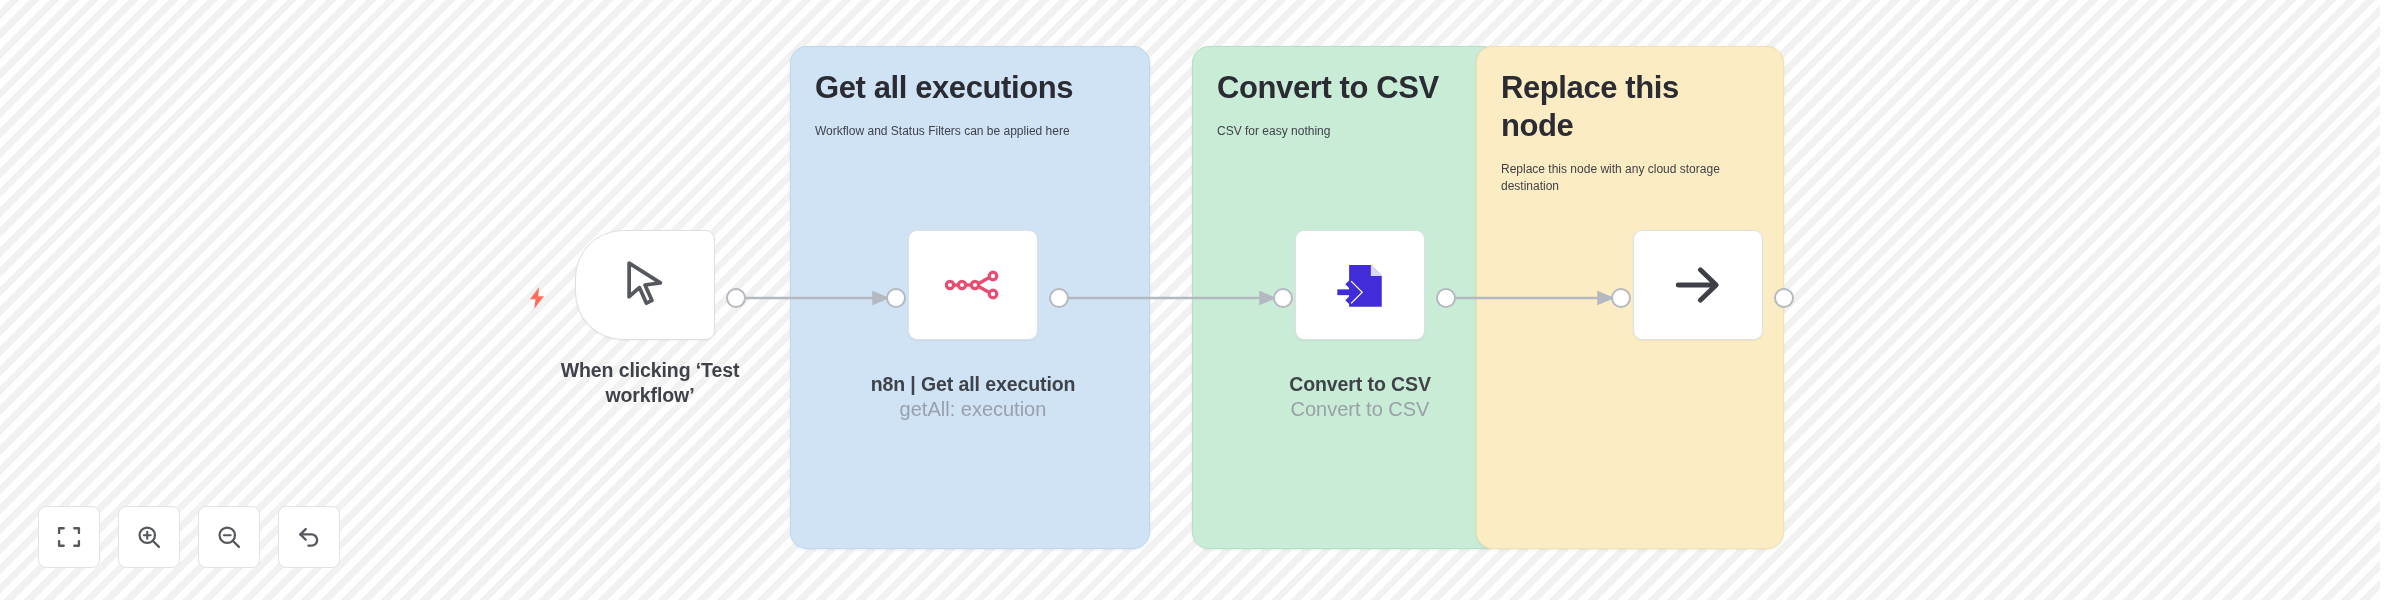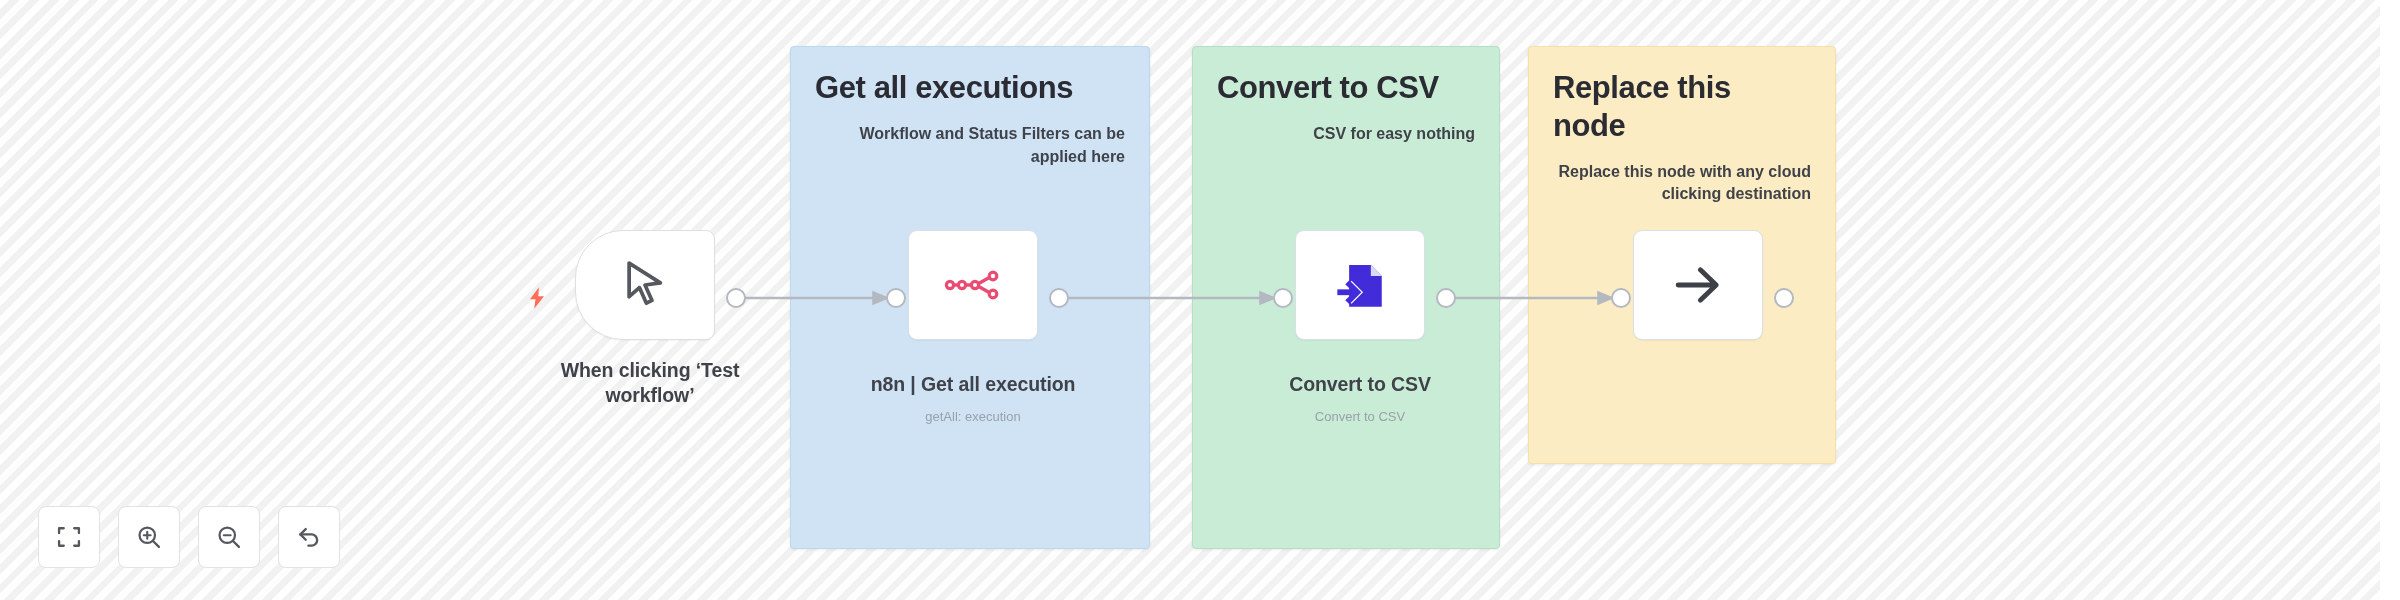--- a/index.html
+++ b/index.html
@@ -22,38 +22,37 @@
         rgba(255,255,255,0.85) 0px,
         rgba(255,255,255,0.85) 7px,
         rgba(240,240,240,0.85) 7px,
         rgba(240,240,240,0.85) 14px
     );
   }
 
   
   .sticky {
     position: absolute;
-    border-radius: 4px;
+    border-radius: 17px;
     padding: 22px 24px 0 24px;
     box-shadow: 0 1px 3px rgba(0,0,0,0.07);
   }
   .sticky-title {
     font-size: 31px;
     font-weight: 700;
     letter-spacing: -0.4px;
     color: #2b2b33;
     line-height: 1.22;
     margin-bottom: 16px;
   }
   .sticky-sub {
-    font-size: 16px;
-    font-weight: 700;
+    font-size: 12px;
+    font-weight: 400;
     color: #40424a;
     line-height: 1.42;
-    text-align: right;
   }
 
   
   #wires {
     position: absolute;
     left: 0; top: 0;
     width: 2400px; height: 600px;
     pointer-events: none;
   }
 
@@ -88,24 +87,24 @@
     position: absolute;
     text-align: center;
     font-size: 19.5px;
     font-weight: 700;
     color: #40424a;
     line-height: 1.28;
     letter-spacing: -0.1px;
   }
   .caption .sub {
     display: block;
-    font-size: 13px;
+    font-size: 20px;
     font-weight: 400;
     color: #9aa0aa;
-    margin-top: 12px;
+    margin-top: 0;
     letter-spacing: 0;
   }
 
   
   .bolt {
     position: absolute;
     width: 26px;
     height: 30px;
     color: #ff6d5a;
   }
@@ -147,23 +146,23 @@
   <div class="sticky" style="left:790px; top:46px; width:360px; height:503px; background:#cfe3f5; border:1px solid #bcd7ee;">
     <div class="sticky-title">Get all executions</div>
     <div class="sticky-sub">Workflow and Status Filters can be applied here</div>
   </div>
 
   <div class="sticky" style="left:1192px; top:46px; width:308px; height:503px; background:#c9ecd6; border:1px solid #b2e0c3;">
     <div class="sticky-title">Convert to CSV</div>
     <div class="sticky-sub">CSV for easy nothing</div>
   </div>
 
-  <div class="sticky" style="left:1528px; top:46px; width:308px; height:418px; background:#fbecc3; border:1px solid #f4e0ab;">
+  <div class="sticky" style="left:1476px; top:46px; width:308px; height:503px; background:#fbecc3; border:1px solid #f4e0ab;">
     <div class="sticky-title" style="max-width:230px;">Replace this node</div>
-    <div class="sticky-sub">Replace this node with any cloud clicking destination</div>
+    <div class="sticky-sub">Replace this node with any cloud storage destination</div>
   </div>
 
   <svg id="wires">
     <defs>
       <marker id="arrowhead" markerWidth="7" markerHeight="7" refX="5.5" refY="3.5" orient="auto">
         <polygon points="0 0.6, 7 3.5, 0 6.4" fill="#b4b8c0"></polygon>
       </marker>
     </defs>
 
     <line x1="735" y1="298" x2="886" y2="298" stroke="#b4b8c0" stroke-width="2.5" marker-end="url(#arrowhead)"></line>

